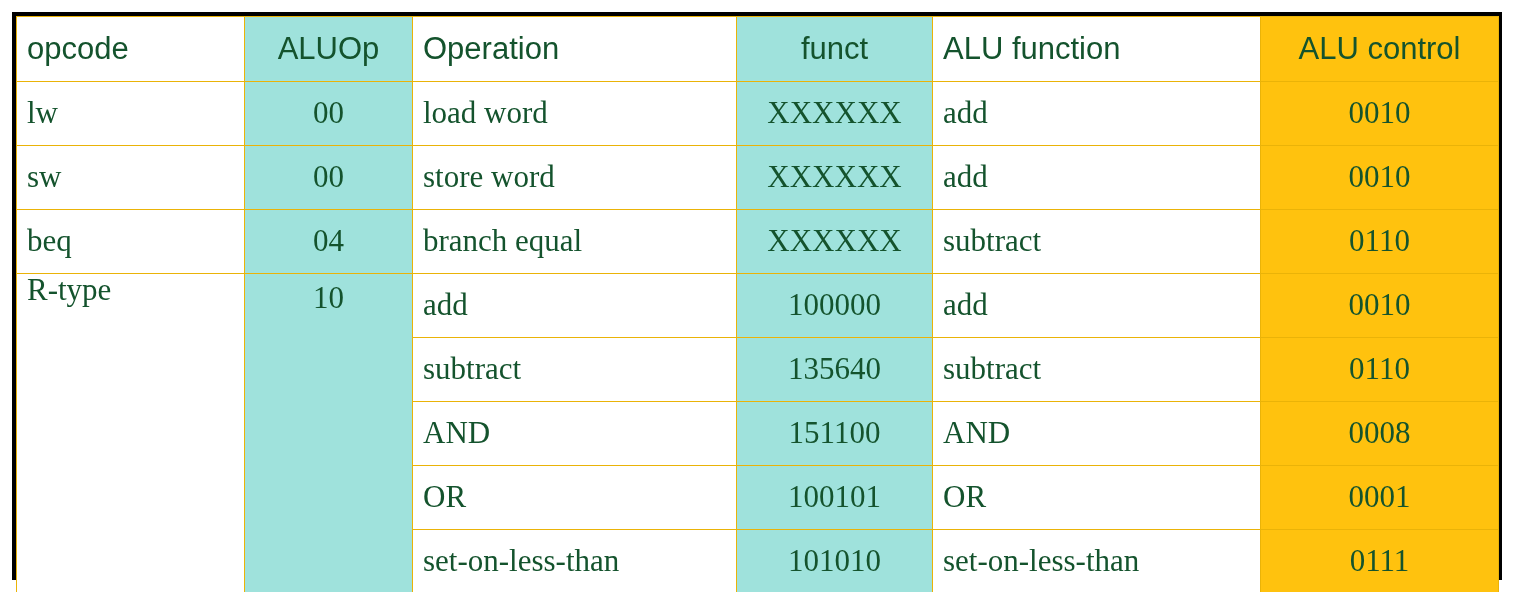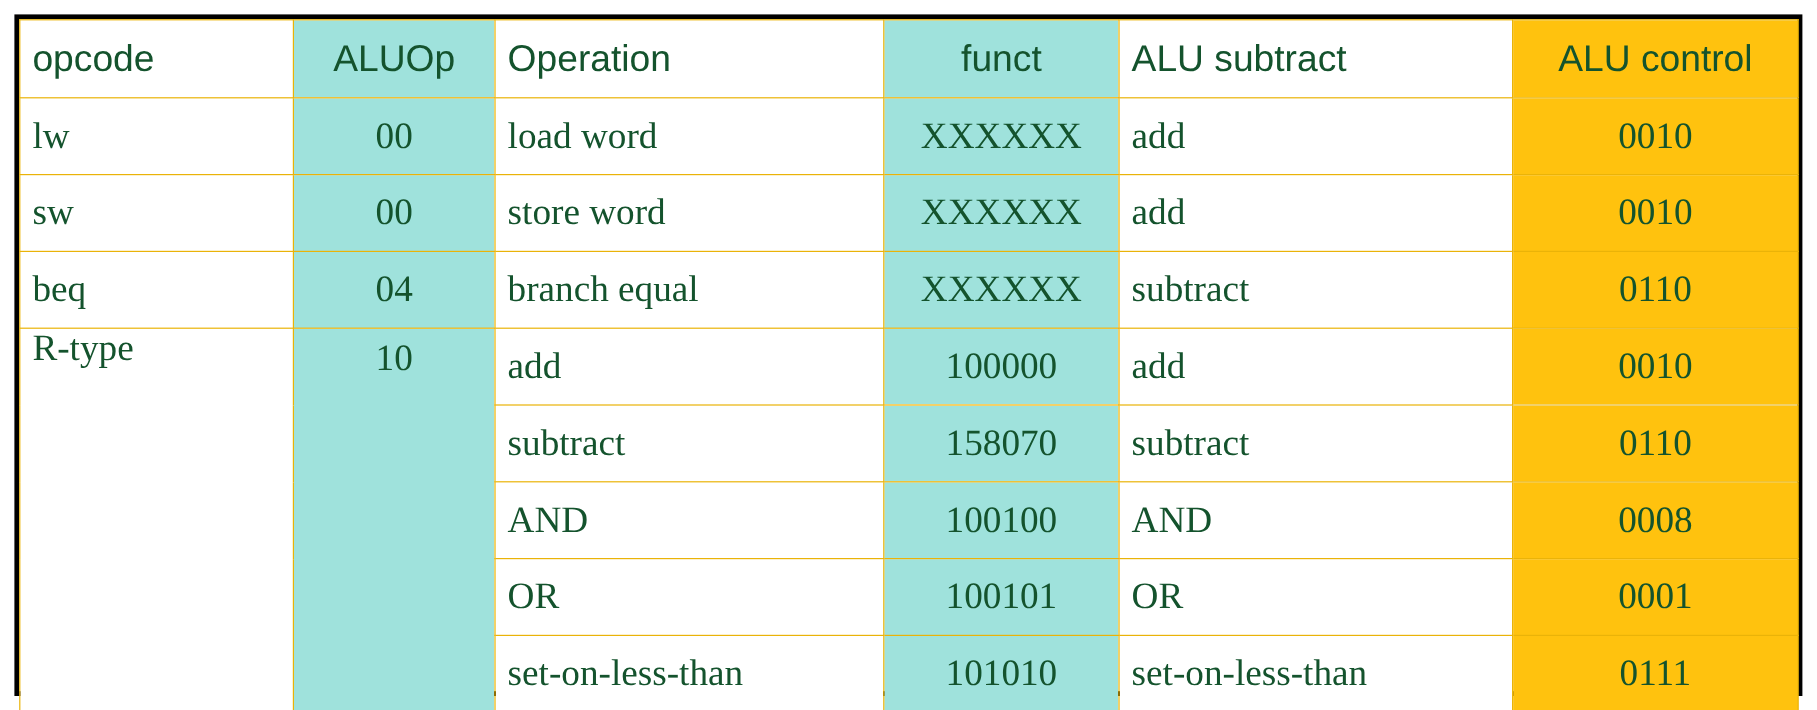--- a/index.html
+++ b/index.html
@@ -72,21 +72,21 @@
       <col class="c-funct">
       <col class="c-alufunction">
       <col class="c-alucontrol">
     </colgroup>
     <tbody>
       <tr class="row-h">
         <td class="al-left fill-white">opcode</td>
         <td class="al-center fill-cyan">ALUOp</td>
         <td class="al-left fill-white">Operation</td>
         <td class="al-center fill-cyan">funct</td>
-        <td class="al-left fill-white">ALU subtract</td>
+        <td class="al-left fill-white">ALU function</td>
         <td class="al-center fill-orange">ALU control</td>
       </tr>
 
       <tr class="row-d">
         <td class="al-left fill-white">lw</td>
         <td class="al-center fill-cyan">00</td>
         <td class="al-left fill-white">load word</td>
         <td class="al-center fill-cyan">XXXXXX</td>
         <td class="al-left fill-white">add</td>
         <td class="al-center fill-orange">0010</td>
@@ -114,28 +114,28 @@
         <td class="al-left fill-white span-cell" rowspan="5">R-type</td>
         <td class="al-center fill-cyan span-cell" rowspan="5">10</td>
         <td class="al-left fill-white">add</td>
         <td class="al-center fill-cyan">100000</td>
         <td class="al-left fill-white">add</td>
         <td class="al-center fill-orange">0010</td>
       </tr>
 
       <tr class="row-d">
         <td class="al-left fill-white">subtract</td>
-        <td class="al-center fill-cyan">158070</td>
+        <td class="al-center fill-cyan">135640</td>
         <td class="al-left fill-white">subtract</td>
         <td class="al-center fill-orange">0110</td>
       </tr>
 
       <tr class="row-d">
         <td class="al-left fill-white">AND</td>
-        <td class="al-center fill-cyan">100100</td>
+        <td class="al-center fill-cyan">151100</td>
         <td class="al-left fill-white">AND</td>
         <td class="al-center fill-orange">0008</td>
       </tr>
 
       <tr class="row-d">
         <td class="al-left fill-white">OR</td>
         <td class="al-center fill-cyan">100101</td>
         <td class="al-left fill-white">OR</td>
         <td class="al-center fill-orange">0001</td>
       </tr>

